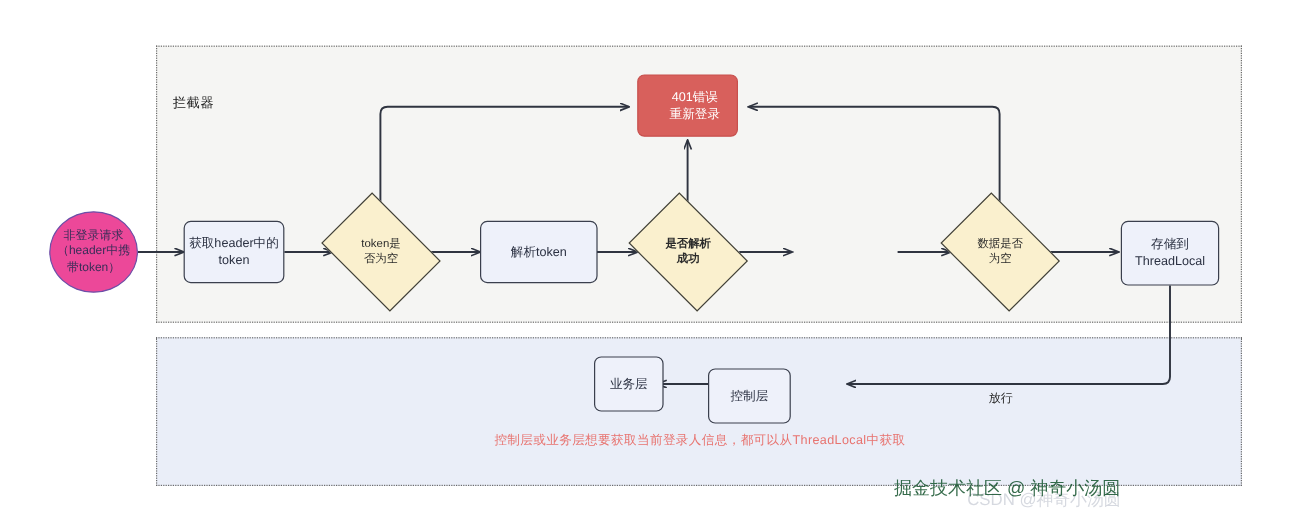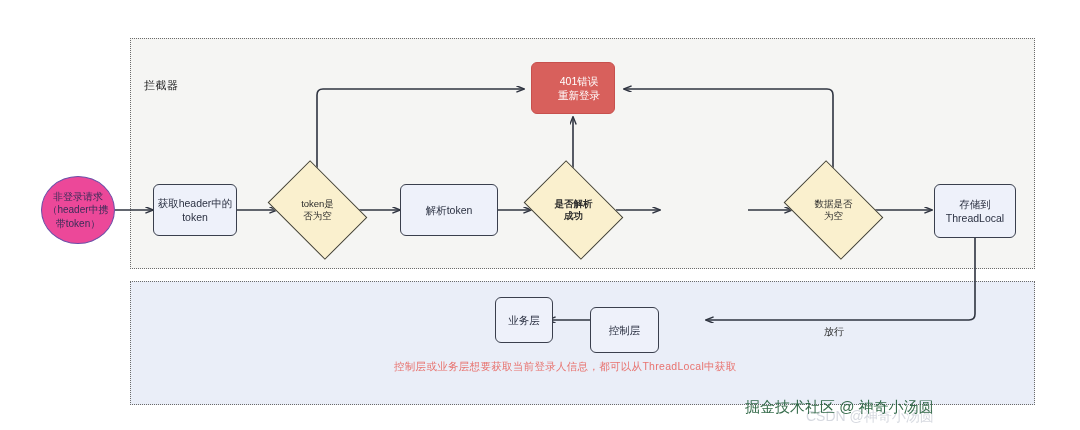--- a/index.html
+++ b/index.html
@@ -124,21 +124,21 @@
     position: absolute;
     font-size: 10px;
     color: #2b2b2b;
     background: #eaeef8;
     padding: 0 4px;
     z-index: 6;
     white-space: nowrap;
   }
   #note-threadlocal {
     position: absolute;
-    left: 394px;
+    left: 412px;
     top: 360px;
     font-size: 10.5px;
     color: #e8736f;
     letter-spacing: .3px;
     white-space: nowrap;
     z-index: 6;
   }
   #watermark-main {
     position: absolute;
     left: 745px;

